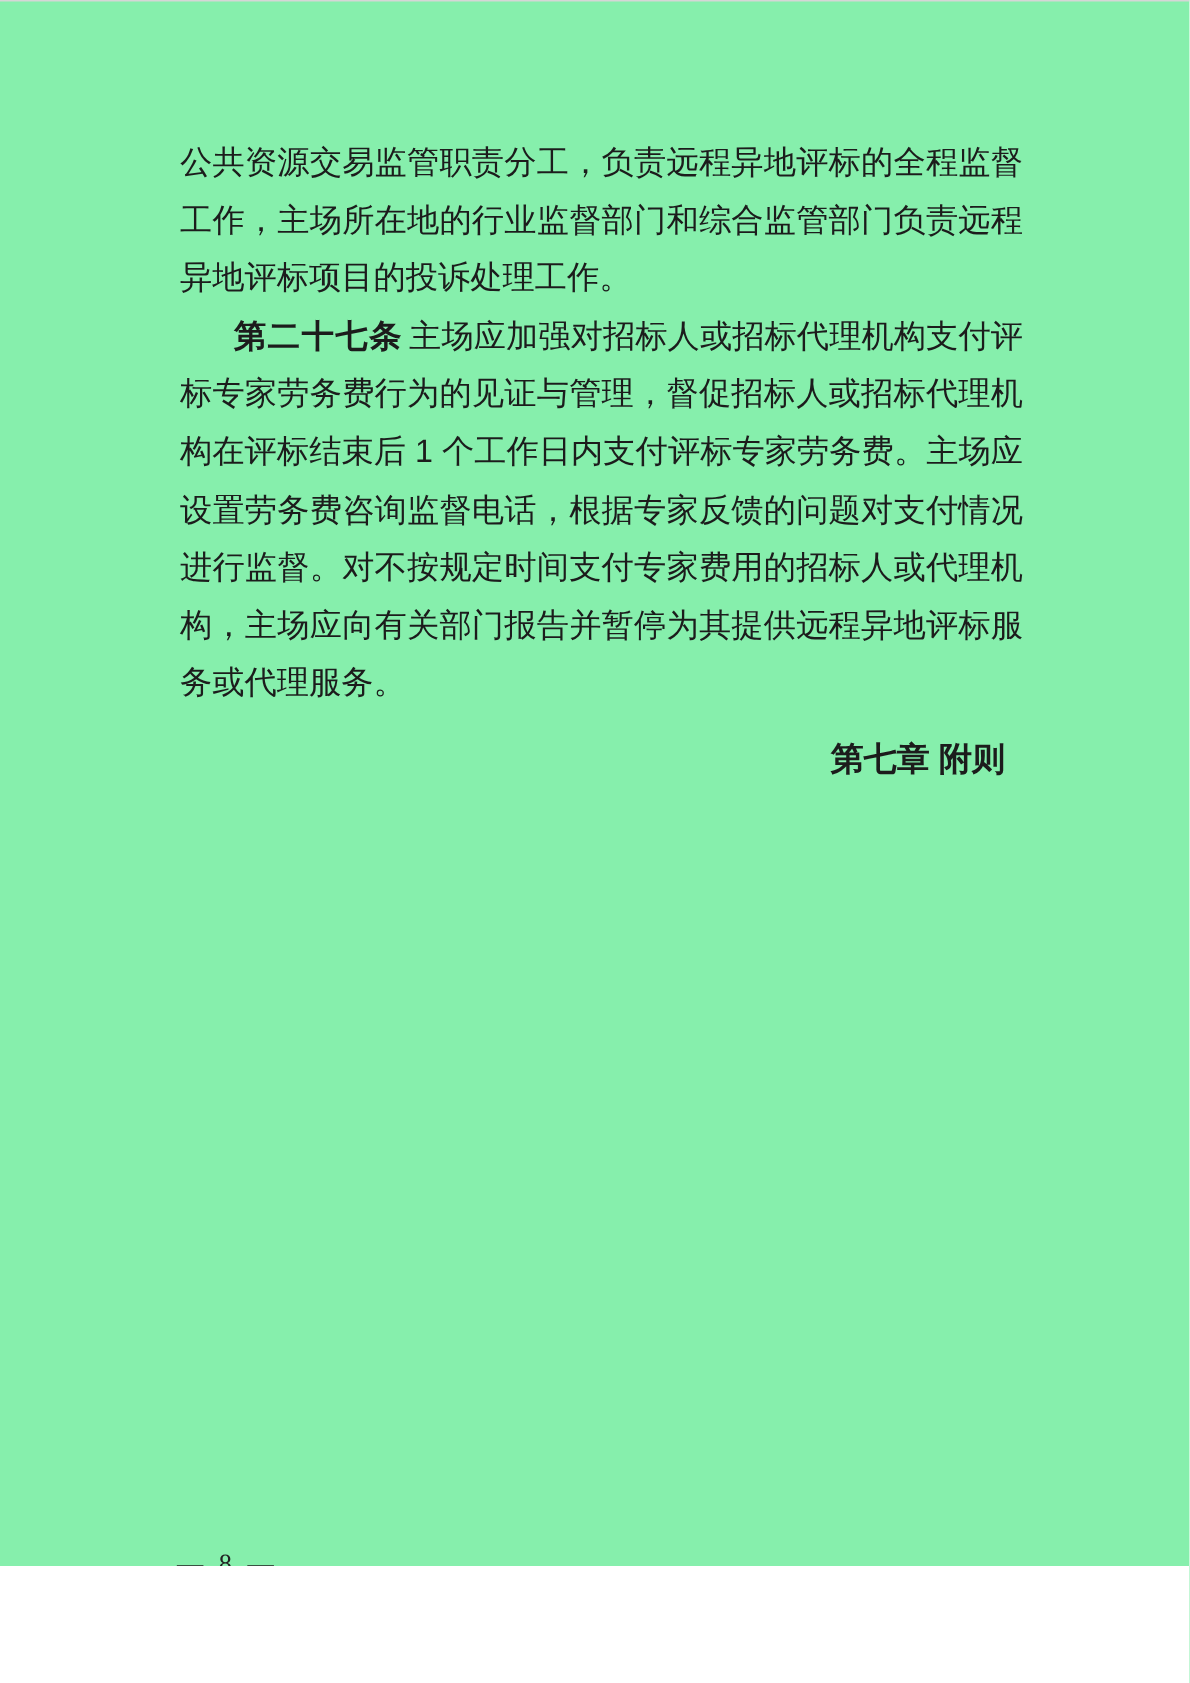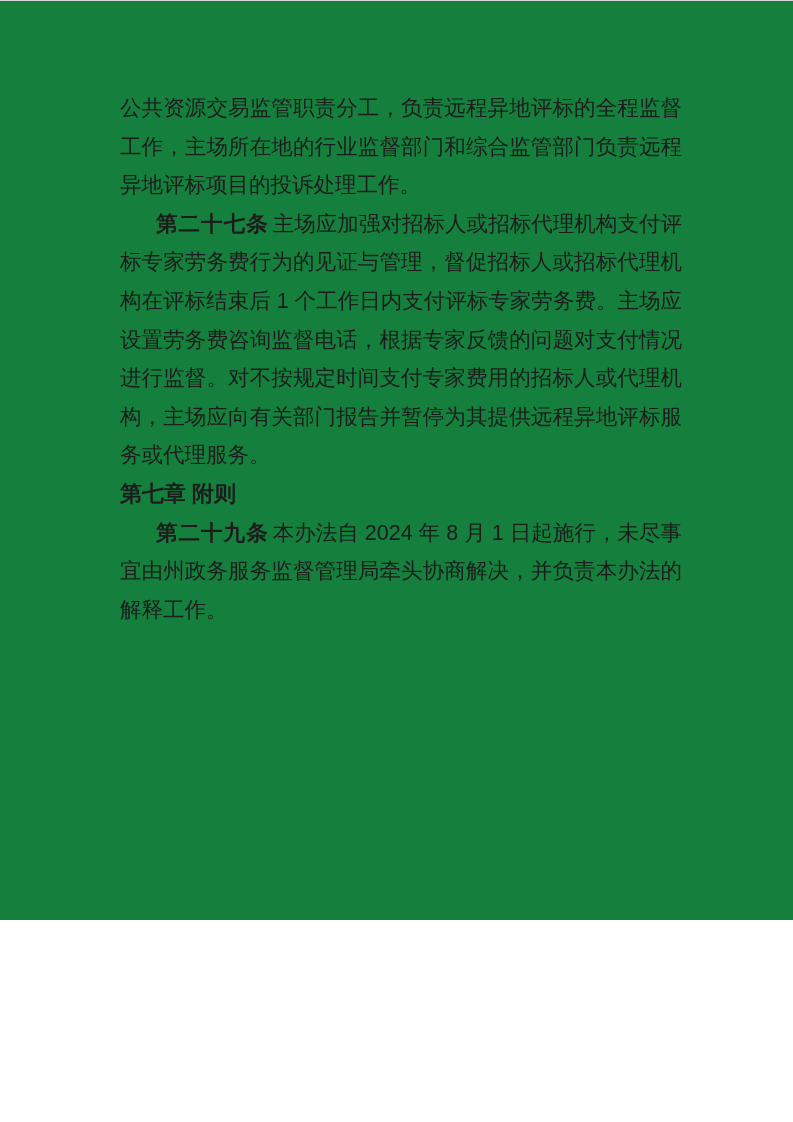--- a/index.html
+++ b/index.html
@@ -3,22 +3,22 @@
 <meta charset="utf-8">
 <style>
   html, body {
     margin: 0;
     padding: 0;
     background: #ffffff;
   }
   .page {
     position: relative;
     width: 793px;
-    height: 920px;
-    background: #15803d;
+    height: 1044px;
+    background: #86efac;
     overflow: hidden;
     border-top: 1px solid #d6d6d6;
     box-sizing: border-box;
     color: #1c1c1c;
   }
   .content {
     position: absolute;
     left: 120px;
     top: 88px;
     width: 562px;
@@ -33,25 +33,25 @@
   }
   .para-indent {
     text-indent: 36px;
   }
   .article-lead {
     font-weight: bold;
     margin-right: 4px;
     letter-spacing: 1px;
   }
   .chapter-heading {
-    margin: 0;
+    margin: 12px;
     padding: 0;
     font-size: 22px;
     font-weight: bold;
-    text-align: left;
+    text-align: right;
     text-indent: 0;
     line-height: 38.6px;
     font-family: "Liberation Sans", "DejaVu Sans", sans-serif;
   }
   .page-footer {
     position: absolute;
     left: 118px;
     top: 1031px;
     font-family: "Liberation Serif", "DejaVu Serif", serif;
     font-size: 17.5px;
@@ -66,18 +66,17 @@
 <div class="page">
   <div class="content">
 
     <p class="para-continuation"><span>公共资源交易监管职责分工，负责远程异地评标的全程监督工作，主场所在地的行业监督部门和综合监管部门负责远程异地评标项目的投诉处理工作。</span></p>
 
     <p class="para-indent"><span class="article-lead">第二十七条</span><span>主场应加强对招标人或招标代理机构支付评标专家劳务费行为的见证与管理，督促招标人或招标代理机构在评标结束后 1 个工作日内支付评标专家劳务费。主场应设置劳务费咨询监督电话，根据专家反馈的问题对支付情况进行监督。对不按规定时间支付专家费用的招标人或代理机构，主场应向有关部门报告并暂停为其提供远程异地评标服务或代理服务。</span></p>
 
 
     <h2 class="chapter-heading">第七章 附则</h2>
 
-    <p class="para-indent"><span class="article-lead">第二十九条</span><span>本办法自 2024 年 8 月 1 日起施行，未尽事宜由州政务服务监督管理局牵头协商解决，并负责本办法的解释工作。</span></p>
 
   </div>
 
   <div class="page-footer">— 8 —</div>
 </div>
 
 </body></html>

